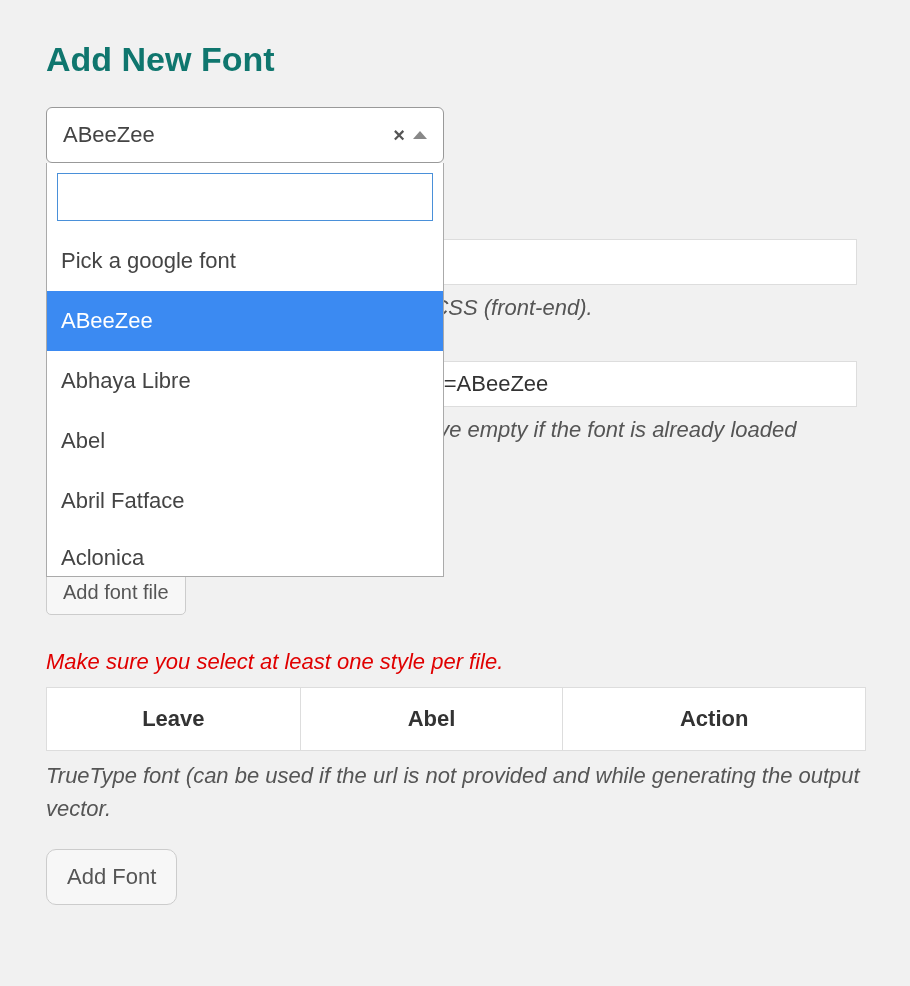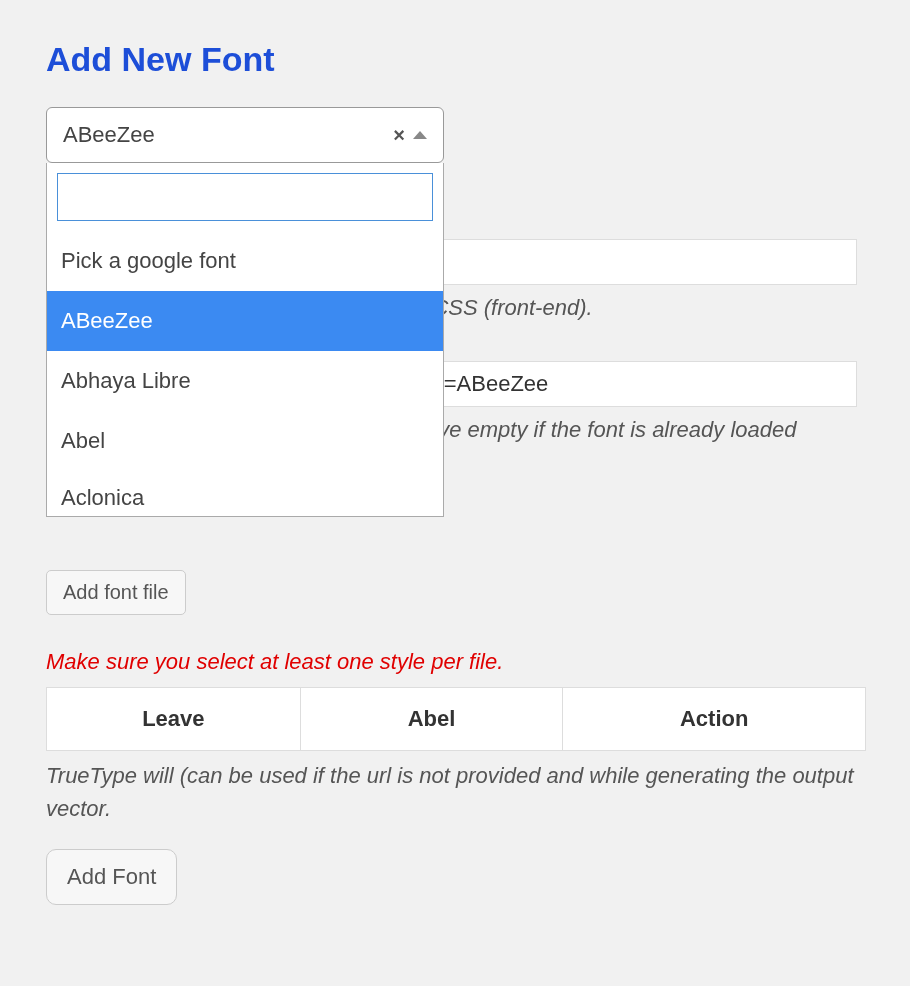--- a/index.html
+++ b/index.html
@@ -11,21 +11,21 @@
       font-family: -apple-system, BlinkMacSystemFont, "Segoe UI", Helvetica, Arial, sans-serif;
       background: #f1f1f1;
       padding: 40px 46px;
       width: 910px;
       font-size: 20px;
       color: #333;
     }
     .page-title {
       font-size: 34px;
       font-weight: 600;
-      color: #1d4ed8;
+      color: #0f766e;
       margin-bottom: 28px;
     }
     .select-wrapper {
       position: relative;
       width: 398px;
       margin-bottom: 14px;
     }
     .select-display {
       height: 56px;
       border: 1px solid #999;
@@ -191,20 +191,21 @@
     </div>
   </div>
   <div class="dropdown">
     <div class="dropdown-search-wrap">
       <input type="text" class="dropdown-search" style="">
     </div>
     <div class="dropdown-option">Pick a google font</div>
     <div class="dropdown-option highlighted">ABeeZee</div>
     <div class="dropdown-option">Abhaya Libre</div>
     <div class="dropdown-option">Abel</div>
+    <div class="dropdown-option">Abril Fatface</div>
     <div class="dropdown-option last-partial">Aclonica</div>
   </div>
 </div>
 
 <div class="field-block field-name">
   <input type="text" class="text-input" value="" style="">
   <div class="help-text">Name of the font as it will appear in the CSS (front-end).</div>
 </div>
 
 <div class="field-block field-url">
@@ -221,18 +222,18 @@
 <table class="table">
   <thead>
     <tr>
       <th>Leave</th>
       <th>Abel</th>
       <th>Action</th>
     </tr>
   </thead>
 </table>
 
-<div class="help-text">TrueType will (can be used if the url is not provided and while generating the output vector.</div>
+<div class="help-text">TrueType font (can be used if the url is not provided and while generating the output vector.</div>
 
 <div class="add-font-button">Add Font</div>
 
 
 
 
 </body></html>

